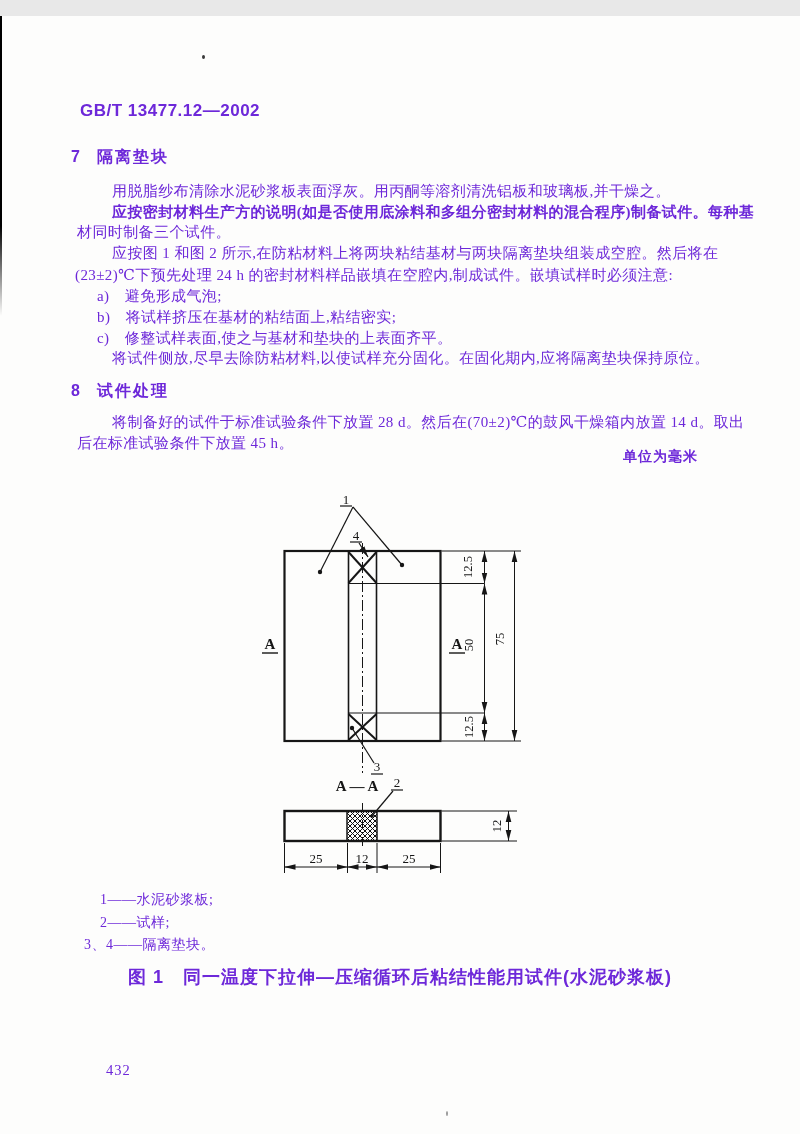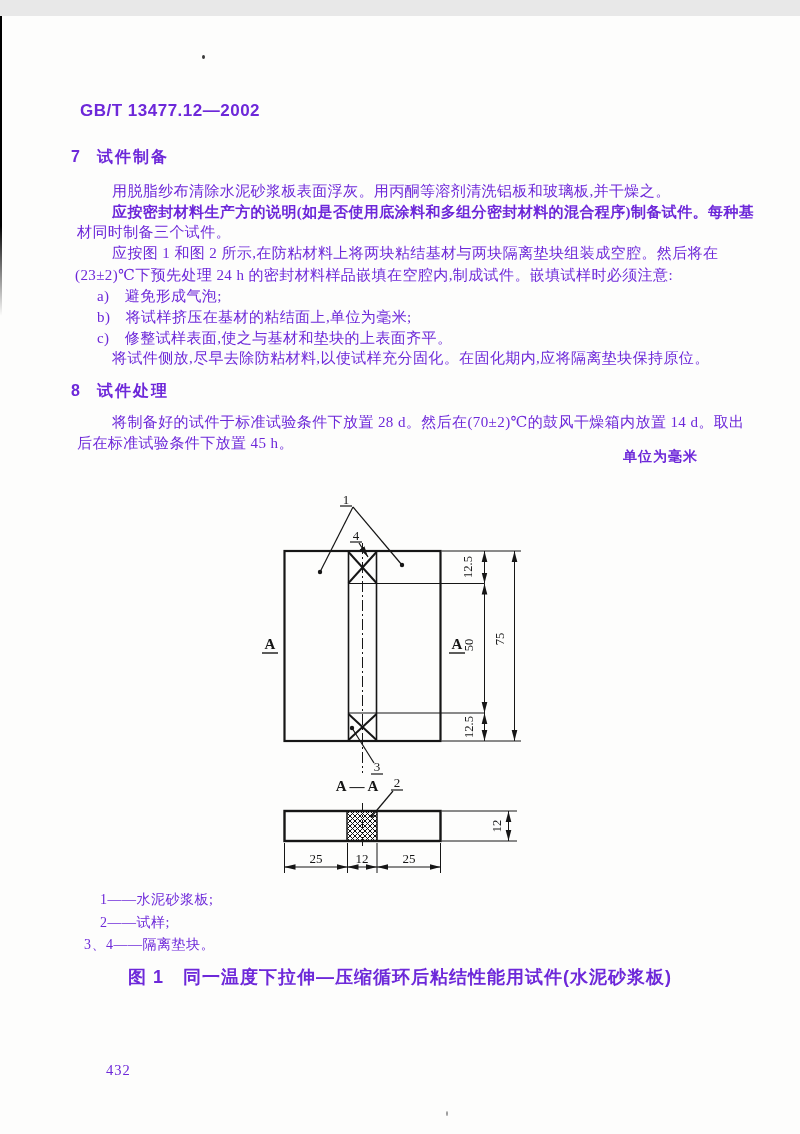--- a/index.html
+++ b/index.html
@@ -30,30 +30,30 @@
 
 <div class="page">
 
   <div class="edge-line"></div>
   <div class="speck" style="left:202px;top:39px;width:3px;height:4px;"></div>
   <div class="speck" style="left:446px;top:1095px;width:2px;height:5px;background:#9a9a9a;"></div>
 
   <div class="hdr" style="left:80px;top:85px;">GB/T 13477.12—2002</div>
 
   <div class="sechead" style="left:71px;top:131px;">
-    <span class="num">7</span><span class="ttl">试件制备</span>
+    <span class="num">7</span><span class="ttl">隔离垫块</span>
   </div>
 
   <div class="line" style="left:112px;top:167px;">用脱脂纱布清除水泥砂浆板表面浮灰。用丙酮等溶剂清洗铝板和玻璃板,并干燥之。</div>
   <div class="line" style="left:112px;top:188px;font-weight:bold;">应按密封材料生产方的说明(如是否使用底涂料和多组分密封材料的混合程序)制备试件。每种基</div>
   <div class="line" style="left:77px;top:208px;">材同时制备三个试件。</div>
   <div class="line" style="left:112px;top:229px;">应按图 1 和图 2 所示,在防粘材料上将两块粘结基材与两块隔离垫块组装成空腔。然后将在</div>
   <div class="line" style="left:75px;top:251px;">(23±2)℃下预先处理 24 h 的密封材料样品嵌填在空腔内,制成试件。嵌填试样时必须注意:</div>
   <div class="line" style="left:97px;top:272px;">a)　避免形成气泡;</div>
-  <div class="line" style="left:97px;top:293px;">b)　将试样挤压在基材的粘结面上,单位为毫米;</div>
+  <div class="line" style="left:97px;top:293px;">b)　将试样挤压在基材的粘结面上,粘结密实;</div>
   <div class="line" style="left:97px;top:314px;">c)　修整试样表面,使之与基材和垫块的上表面齐平。</div>
   <div class="line" style="left:112px;top:334px;">将试件侧放,尽早去除防粘材料,以使试样充分固化。在固化期内,应将隔离垫块保持原位。</div>
 
   <div class="sechead" style="left:71px;top:365px;">
     <span class="num">8</span><span class="ttl">试件处理</span>
   </div>
 
   <div class="line" style="left:112px;top:398px;">将制备好的试件于标准试验条件下放置 28 d。然后在(70±2)℃的鼓风干燥箱内放置 14 d。取出</div>
   <div class="line" style="left:77px;top:419px;">后在标准试验条件下放置 45 h。</div>
 

